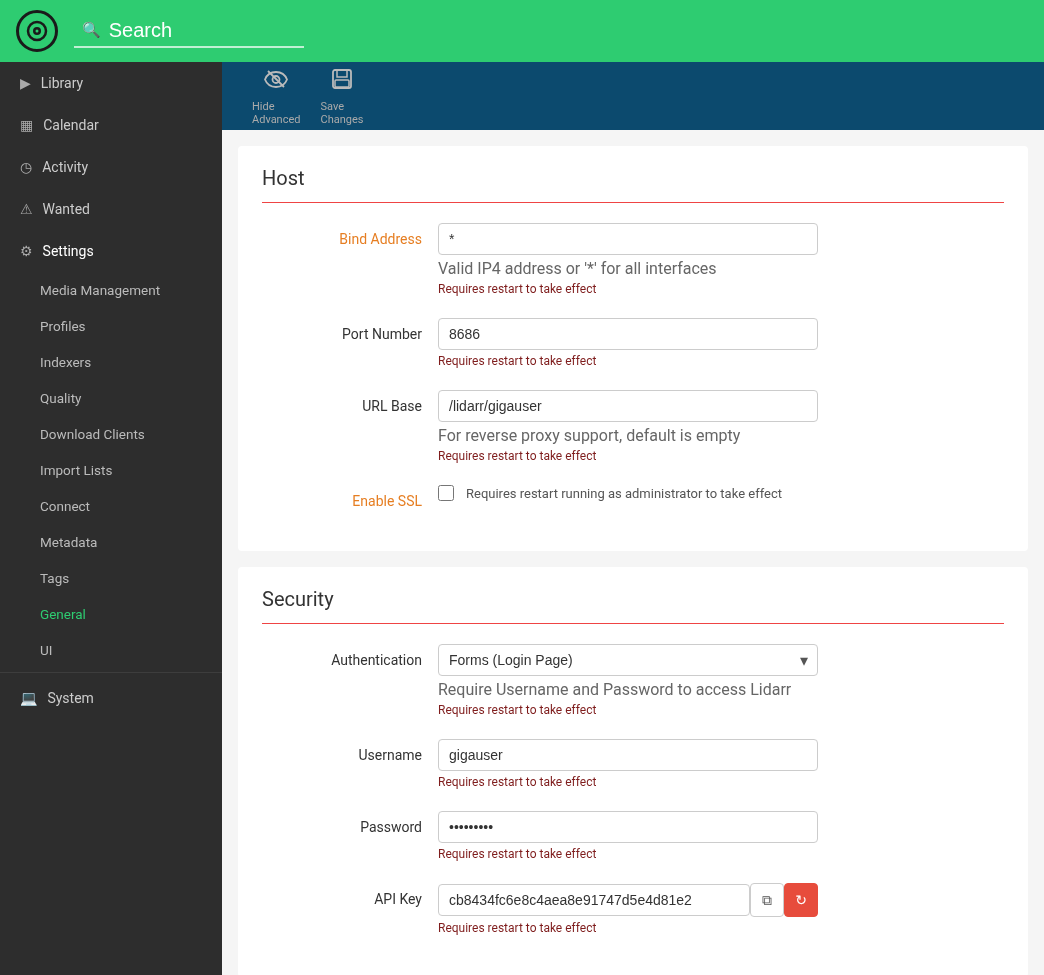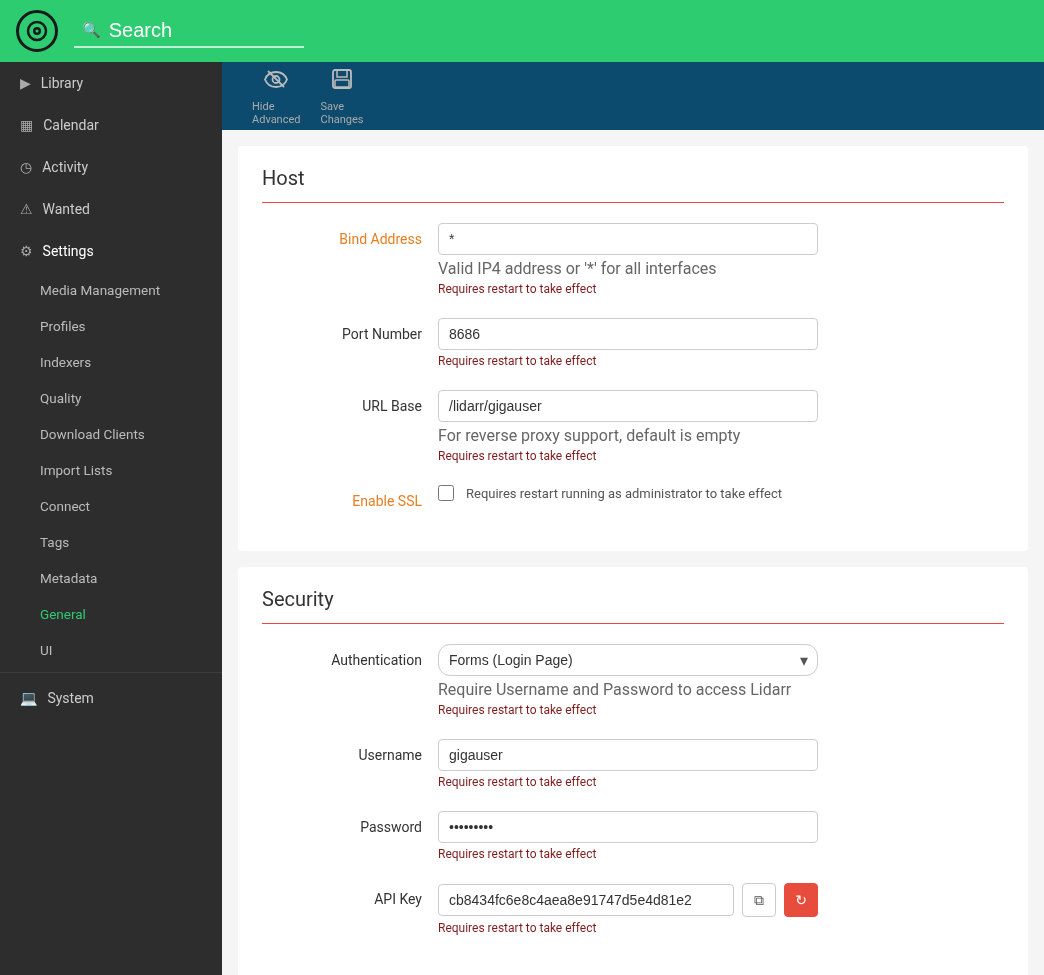--- a/index.html
+++ b/index.html
@@ -164,21 +164,21 @@
       border-radius: 4px;
       padding: 7px 10px;
       font-size: 14px;
       color: #333;
       outline: none;
       width: 100%;
       max-width: 380px;
     }
     .form-field select {
       border: 1px solid #ccc;
-      border-radius: 12px;
+      border-radius: 4px;
       padding: 7px 10px;
       font-size: 14px;
       color: #333;
       outline: none;
       width: 100%;
       max-width: 380px;
       background: white;
       appearance: none;
     }
     .select-wrapper {
@@ -209,21 +209,21 @@
     }
     .checkbox-label {
       font-size: 13px;
       color: #555;
     }
 
     
     .api-key-row {
       display: flex;
       align-items: center;
-      gap: 8px;
+      gap: 0;
       max-width: 380px;
     }
     .api-key-row input {
       flex: 1;
       border: 1px solid #ccc;
       border-radius: 4px;
       padding: 7px 10px;
       font-size: 13px;
       color: #333;
       outline: none;
@@ -299,24 +299,24 @@
     <div class="sidebar-sub-item">
       <span>Download Clients</span>
     </div>
     <div class="sidebar-sub-item">
       <span>Import Lists</span>
     </div>
     <div class="sidebar-sub-item">
       <span>Connect</span>
     </div>
     <div class="sidebar-sub-item">
+      <span>Metadata</span>
+    </div>
+    <div class="sidebar-sub-item">
       <span>Tags</span>
-    </div>
-    <div class="sidebar-sub-item">
-      <span>Metadata</span>
     </div>
     <div class="sidebar-sub-item active">
       <span>General</span>
     </div>
     <div class="sidebar-sub-item">
       <span>UI</span>
     </div>
     <div class="sidebar-divider"></div>
     <div class="sidebar-item">
       <span class="icon">💻</span>

